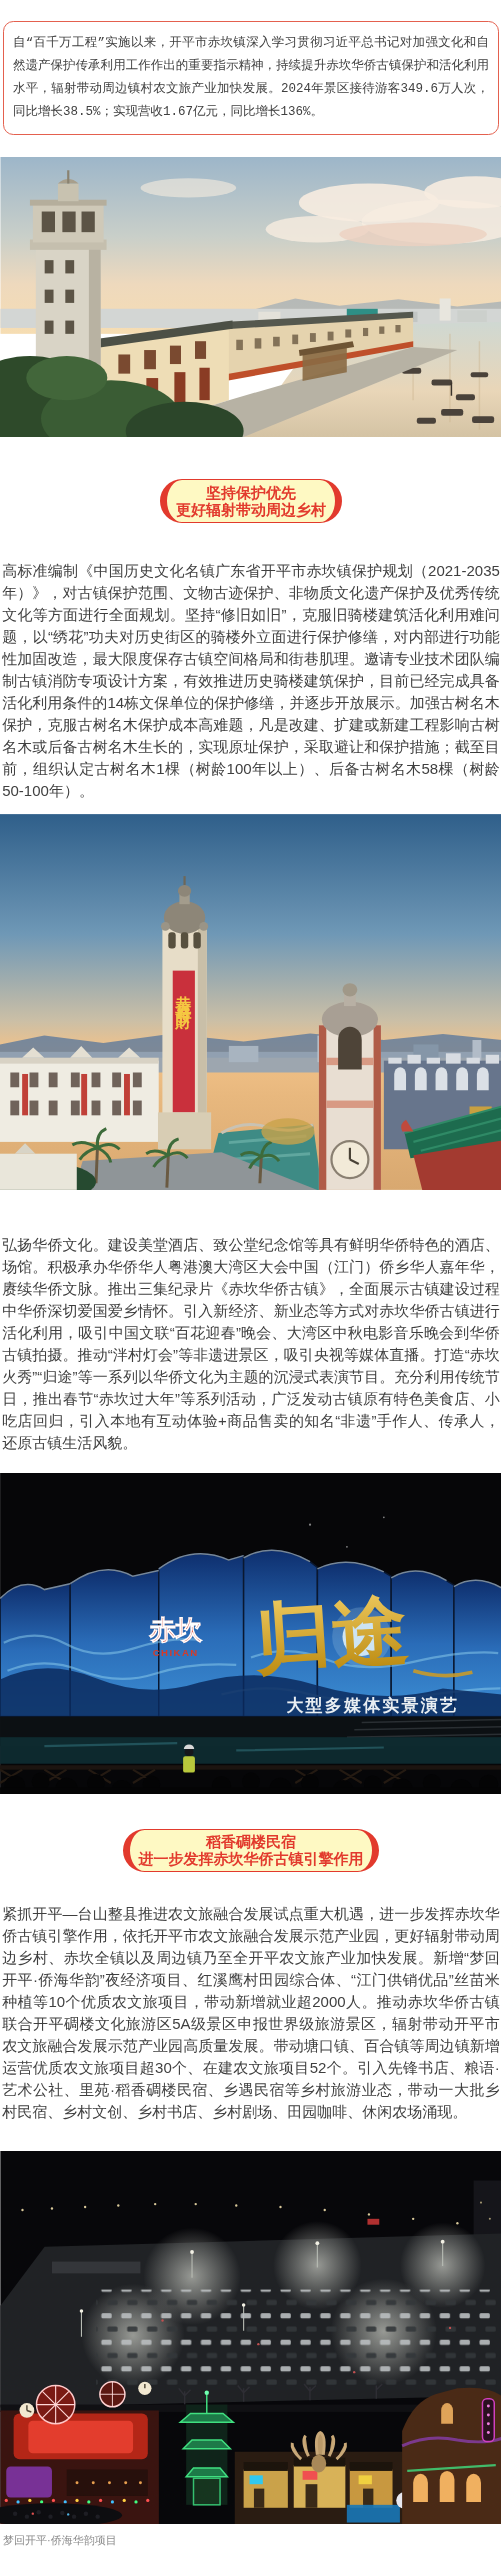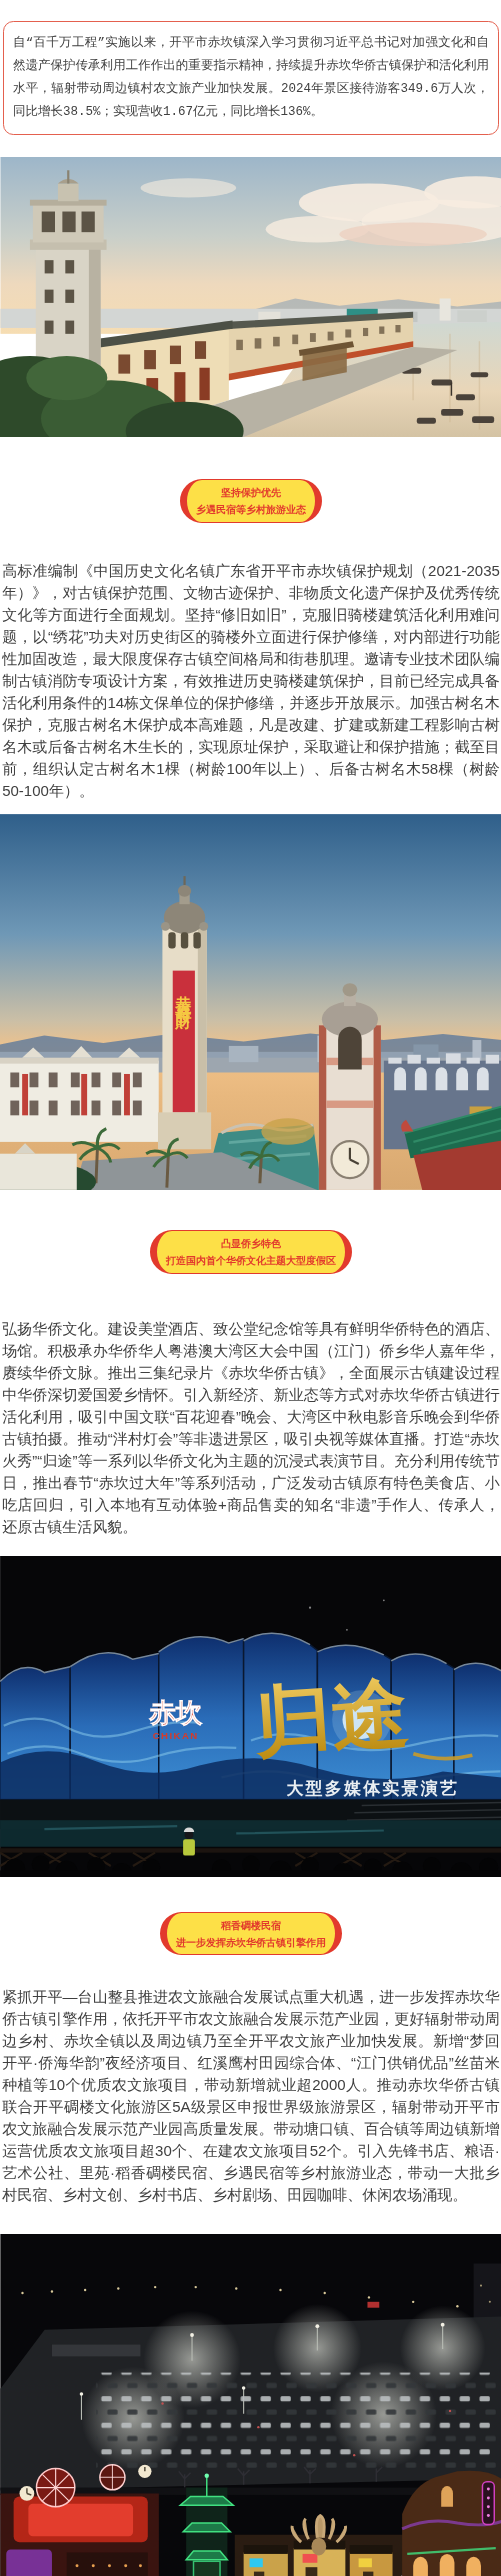--- a/index.html
+++ b/index.html
@@ -21,28 +21,28 @@
   .para{
     margin:0 2.2px;
     font-size:15px;line-height:22px;color:#3f3f3f;
     text-align:justify;
   }
 
   
   .banner{
     width:fit-content;
     margin:0 auto;
-    background:#fde047;
+    background:#fef9c3;
     border:1.5px solid #e23a2d;
     border-left-width:7.4px;border-right-width:7.4px;
     border-radius:25px;
     padding:3.7px 8.9px;
     text-align:center;
     color:#e23a2d;font-weight:bold;
-    font-size:10px;line-height:17px;
+    font-size:15px;line-height:17px;
   }
   .banner span{display:block;}
 
   figure{margin:0;padding:0;line-height:0;text-align:right;}
   figure svg{display:block;}
 
   .mt17{margin-top:12.5px}.mt25{margin-top:18.4px}.mt30{margin-top:22px}
   .mt38{margin-top:28px}.mt42{margin-top:31px}.mt45{margin-top:44px}
   .mt48{margin-top:35px}.mt50{margin-top:37px}.mt54{margin-top:40px}.mt57{margin-top:42px}
 
@@ -174,21 +174,21 @@
         <ellipse cx="40" cy="330" rx="90" ry="60" fill="#2e4a2a"></ellipse>
         <ellipse cx="150" cy="355" rx="95" ry="52" fill="#3a5c34"></ellipse>
         <ellipse cx="250" cy="372" rx="80" ry="40" fill="#2c462a"></ellipse>
         <ellipse cx="90" cy="300" rx="55" ry="30" fill="#42663a"></ellipse>
       </g>
     </svg>
   </figure>
 
   <div class="banner mt57">
     <span>坚持保护优先</span>
-    <span>乡遇民宿等乡村旅游业态</span>
+    <span>更好辐射带动周边乡村</span>
   </div>
   <p class="para mt50">高标准编制《中国历史文化名镇广东省开平市赤坎镇保护规划（2021-2035年）》，对古镇保护范围、文物古迹保护、非物质文化遗产保护及优秀传统文化等方面进行全面规划。坚持“修旧如旧”，克服旧骑楼建筑活化利用难问题，以“绣花”功夫对历史街区的骑楼外立面进行保护修缮，对内部进行功能性加固改造，最大限度保存古镇空间格局和街巷肌理。邀请专业技术团队编制古镇消防专项设计方案，有效推进历史骑楼建筑保护，目前已经完成具备活化利用条件的14栋文保单位的保护修缮，并逐步开放展示。加强古树名木保护，克服古树名木保护成本高难题，凡是改建、扩建或新建工程影响古树名木或后备古树名木生长的，实现原址保护，采取避让和保护措施；截至目前，组织认定古树名木1棵（树龄100年以上）、后备古树名木58棵（树龄50-100年）。</p>
 
   <figure class="mt17">
     <svg viewBox="0 0 680 509" width="502" height="376">
       <defs>
         <linearGradient id="sky2" x1="0" y1="0" x2="0" y2="1">
           <stop offset="0" stop-color="#2f5f8a"></stop>
             <stop offset="0.32" stop-color="#6f98b6"></stop>
           <stop offset="0.55" stop-color="#cbbfa6"></stop>
@@ -310,24 +310,20 @@
             <path d="M354,464 q-16,-10 -28,-2 M354,464 q2,-16 14,-20 M354,464 q16,-6 24,6 M354,464 q-12,6 -16,16"></path>
           </g>
       </g>
       <ellipse cx="60" cy="498" rx="70" ry="26" fill="#264a30"></ellipse>
       <rect x="0" y="460" width="104" height="49" fill="#e9e6da"></rect>
       <path d="M20,460 L34,446 L48,460 Z" fill="#d8d4c6"></path>
       <ellipse cx="390" cy="430" rx="36" ry="18" fill="#c8a24a" opacity="0.8"></ellipse>
     </svg>
   </figure>
 
-  <div class="banner mt54">
-    <span>凸显侨乡特色</span>
-    <span>打造国内首个华侨文化主题大型度假区</span>
-  </div>
   <p class="para mt45">弘扬华侨文化。建设美堂酒店、致公堂纪念馆等具有鲜明华侨特色的酒店、场馆。积极承办华侨华人粤港澳大湾区大会中国（江门）侨乡华人嘉年华，赓续华侨文脉。推出三集纪录片《赤坎华侨古镇》，全面展示古镇建设过程中华侨深切爱国爱乡情怀。引入新经济、新业态等方式对赤坎华侨古镇进行活化利用，吸引中国文联“百花迎春”晚会、大湾区中秋电影音乐晚会到华侨古镇拍摄。推动“泮村灯会”等非遗进景区，吸引央视等媒体直播。打造“赤坎火秀”“归途”等一系列以华侨文化为主题的沉浸式表演节目。充分利用传统节日，推出春节“赤坎过大年”等系列活动，广泛发动古镇原有特色美食店、小吃店回归，引入本地有互动体验+商品售卖的知名“非遗”手作人、传承人，还原古镇生活风貌。</p>
 
   <figure class="mt25">
     <svg viewBox="0 0 680 435" width="502" height="321">
       <defs>
         <linearGradient id="blu" x1="0" y1="0" x2="0" y2="1">
           <stop offset="0" stop-color="#0e2f6e"></stop>
             <stop offset="0.5" stop-color="#2a6cb8"></stop>
             <stop offset="1" stop-color="#3d8fd4"></stop>
         </linearGradient>

